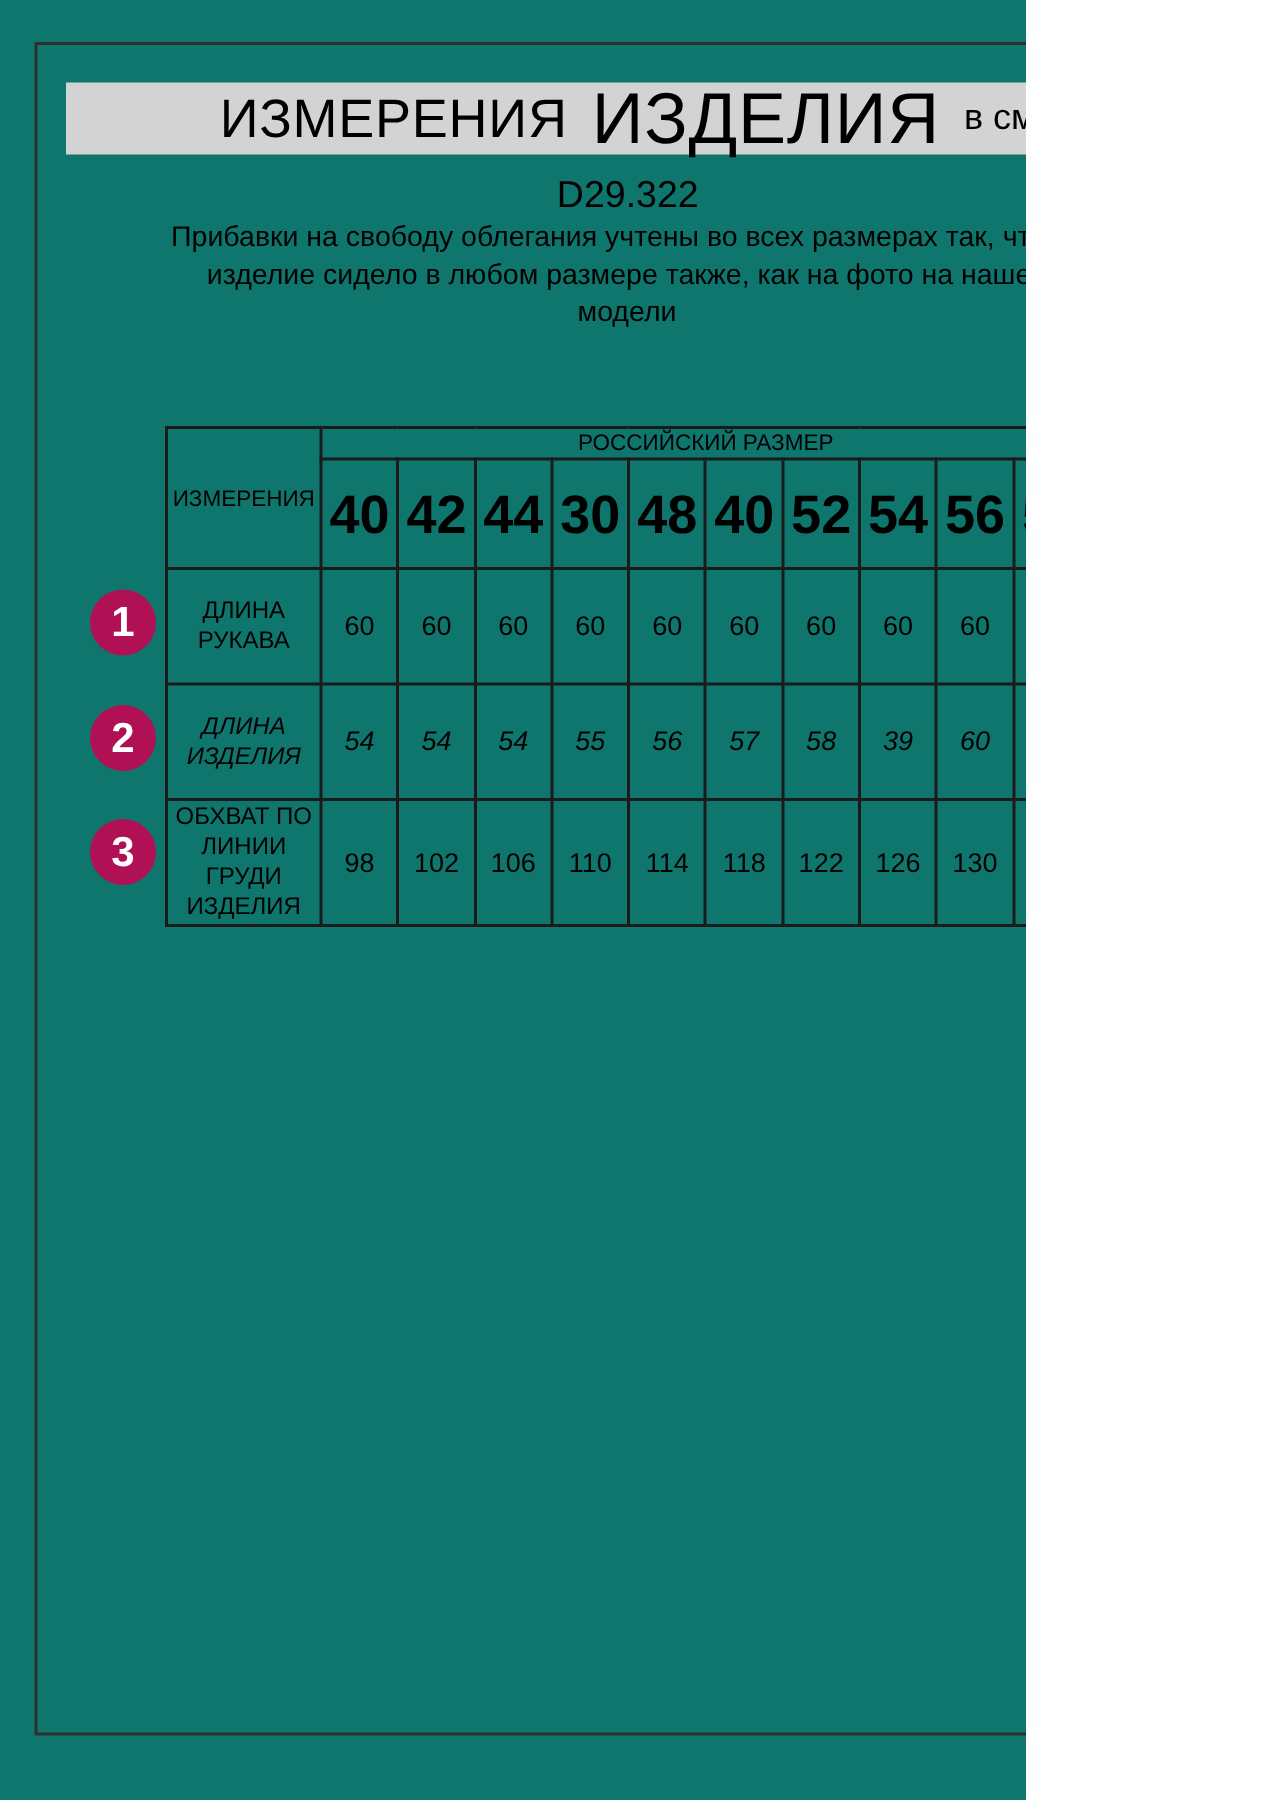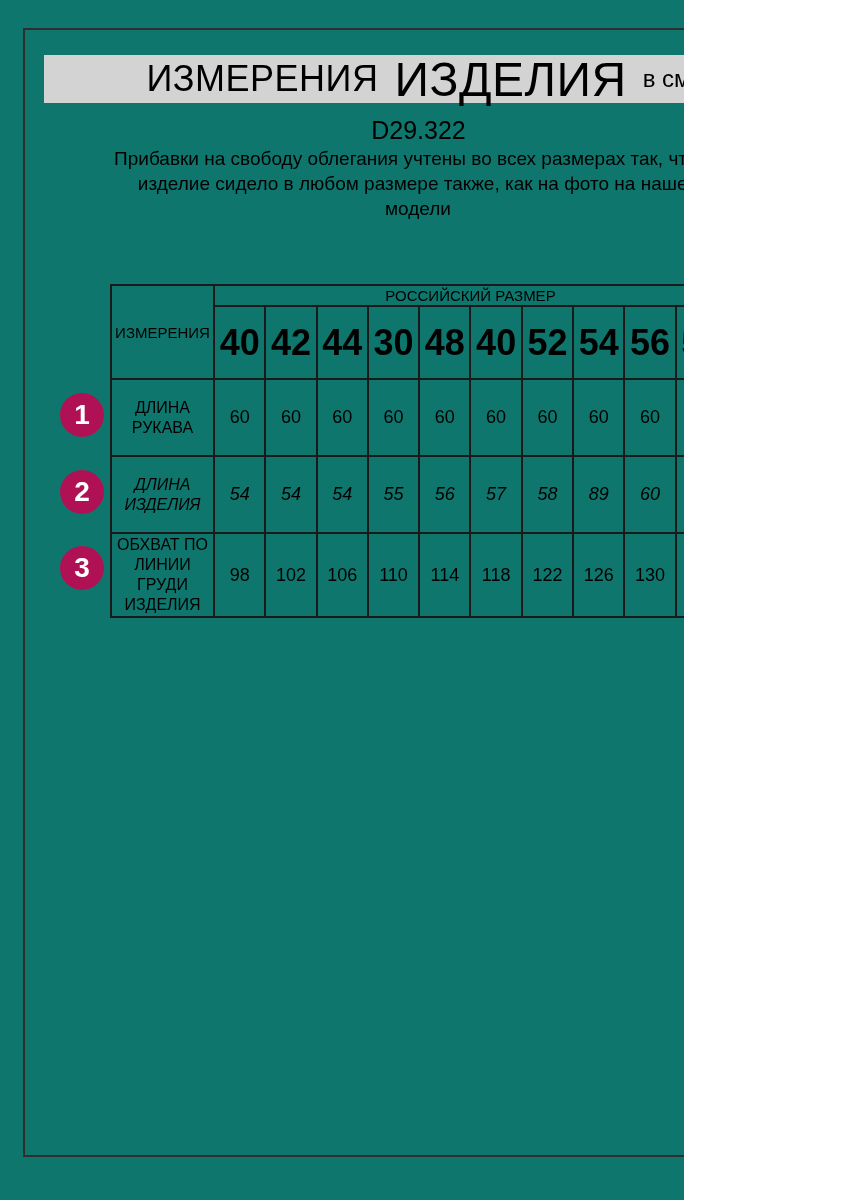--- a/index.html
+++ b/index.html
@@ -156,21 +156,21 @@
       </tr>
       <tr class="row-2">
         <td class="label-cell">ДЛИНА ИЗДЕЛИЯ</td>
         <td class="val-cell">54</td>
         <td class="val-cell">54</td>
         <td class="val-cell">54</td>
         <td class="val-cell">55</td>
         <td class="val-cell">56</td>
         <td class="val-cell">57</td>
         <td class="val-cell">58</td>
-        <td class="val-cell">89</td>
+        <td class="val-cell">39</td>
         <td class="val-cell">60</td>
         <td class="val-cell">61</td>
       </tr>
       <tr class="row-3">
         <td class="label-cell">ОБХВАТ ПО ЛИНИИ ГРУДИ ИЗДЕЛИЯ</td>
         <td class="val-cell">98</td>
         <td class="val-cell">102</td>
         <td class="val-cell">106</td>
         <td class="val-cell">110</td>
         <td class="val-cell">114</td>

